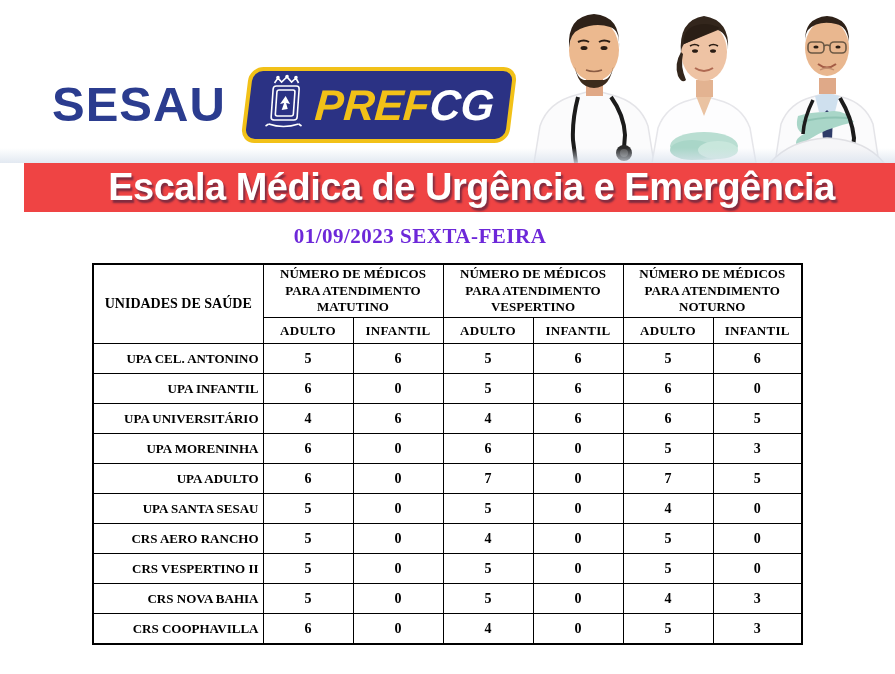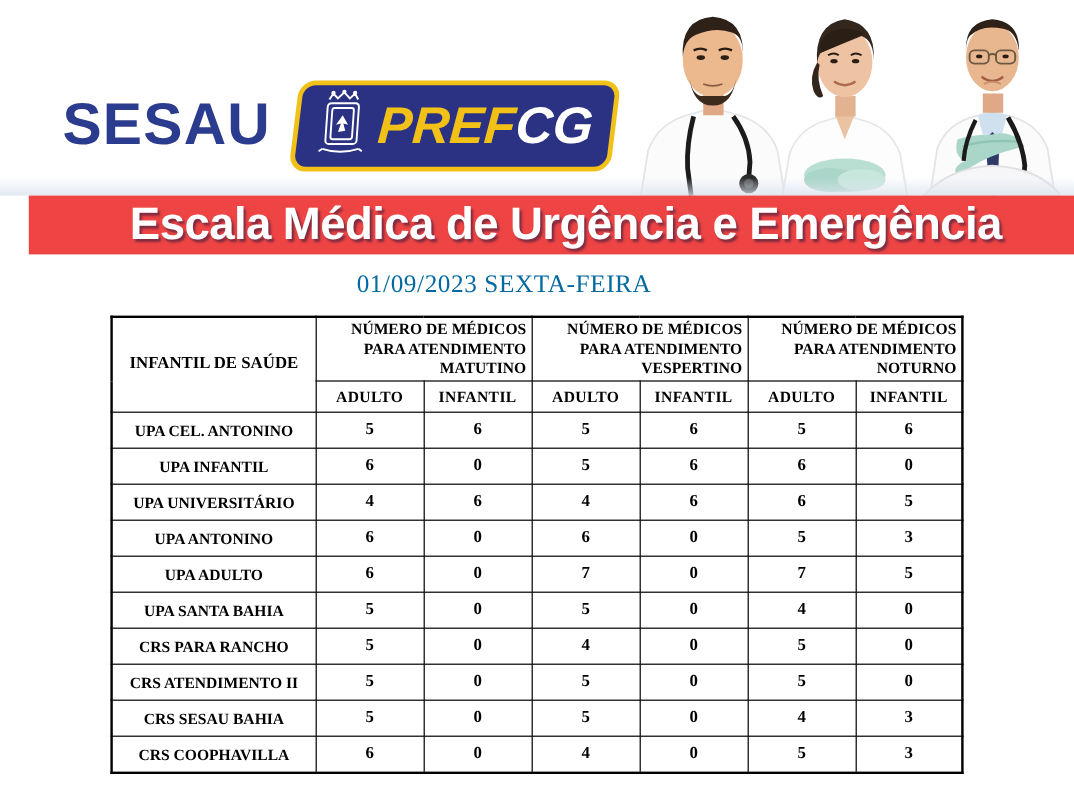--- a/index.html
+++ b/index.html
@@ -40,35 +40,35 @@
     background:#ef4444; display:flex; align-items:center; justify-content:center;margin-left:24px;
   }
   .banner-title {
     color:#ffffff; font-size:38px; font-weight:bold; letter-spacing:-0.5px;
     text-shadow:2px 3px 2px rgba(15,20,60,0.5); white-space:nowrap;
   }
 
   
   .date-line {
     position:absolute; left:0; top:224px; width:840px; text-align:center;
-    font-family:"Liberation Serif", serif; font-weight:normal; font-size:21px;
-    letter-spacing:0.5px; color:#0369a1;
+    font-family:"Liberation Serif", serif; font-weight:bold; font-size:21px;
+    letter-spacing:0.5px; color:#6d28d9;
   }
 
   
   .tbl-wrap { position:absolute; left:92px; top:263px; }
   table.tbl { border-collapse:collapse; table-layout:fixed; width:709px; border:2px solid #000; }
   .tbl th, .tbl td {
     border:1px solid #000; padding:0 4px; text-align:center; vertical-align:middle;
     font-family:"Liberation Serif", serif; font-weight:bold; color:#000;
   }
-  .tbl .group-h { font-size:13px; line-height:1.3; height:52px;text-align:right; }
+  .tbl .group-h { font-size:13px; line-height:1.3; height:52px; }
   .tbl .sub-h   { font-size:13px; height:25px; letter-spacing:0.3px; }
   .tbl .unit-h  { font-size:14px; }
-  .tbl tbody th { font-size:13px; height:29px; }
+  .tbl tbody th { font-size:13px; height:29px;text-align:right; }
   .tbl tbody td { font-size:14px; height:29px; }
 </style>
 </head>
 <body>
 
 <div class="page">
 
   <div class="logo-row">
     <div class="sesau">SESAU</div>
 
@@ -176,21 +176,21 @@
         <col style="width:170px">
           <col style="width:90px">
           <col style="width:90px">
         <col style="width:90px">
           <col style="width:90px">
           <col style="width:90px">
           <col style="width:89px">
       </colgroup>
       <thead>
         <tr>
-          <th class="unit-h" rowspan="2">INFANTIL DE SAÚDE</th>
+          <th class="unit-h" rowspan="2">UNIDADES DE SAÚDE</th>
           <th class="group-h" colspan="2">NÚMERO DE MÉDICOS PARA ATENDIMENTO MATUTINO</th>
           <th class="group-h" colspan="2">NÚMERO DE MÉDICOS PARA ATENDIMENTO VESPERTINO</th>
           <th class="group-h" colspan="2">NÚMERO DE MÉDICOS PARA ATENDIMENTO NOTURNO</th>
         </tr>
         <tr>
           <th class="sub-h">ADULTO</th>
           <th class="sub-h">INFANTIL</th>
           <th class="sub-h">ADULTO</th>
           <th class="sub-h">INFANTIL</th>
           <th class="sub-h">ADULTO</th>
@@ -219,66 +219,66 @@
         <tr>
           <th>UPA UNIVERSITÁRIO</th>
           <td>4</td>
           <td>6</td>
           <td>4</td>
           <td>6</td>
           <td>6</td>
           <td>5</td>
         </tr>
         <tr>
-          <th>UPA ANTONINO</th>
+          <th>UPA MORENINHA</th>
           <td>6</td>
           <td>0</td>
           <td>6</td>
           <td>0</td>
           <td>5</td>
           <td>3</td>
         </tr>
         <tr>
           <th>UPA ADULTO</th>
           <td>6</td>
           <td>0</td>
           <td>7</td>
           <td>0</td>
           <td>7</td>
           <td>5</td>
         </tr>
         <tr>
-          <th>UPA SANTA BAHIA</th>
-          <td>5</td>
-          <td>0</td>
-          <td>5</td>
-          <td>0</td>
-          <td>4</td>
-          <td>0</td>
-        </tr>
-        <tr>
-          <th>CRS PARA RANCHO</th>
-          <td>5</td>
-          <td>0</td>
-          <td>4</td>
-          <td>0</td>
-          <td>5</td>
-          <td>0</td>
-        </tr>
-        <tr>
-          <th>CRS ATENDIMENTO II</th>
-          <td>5</td>
-          <td>0</td>
-          <td>5</td>
-          <td>0</td>
-          <td>5</td>
-          <td>0</td>
-        </tr>
-        <tr>
-          <th>CRS SESAU BAHIA</th>
+          <th>UPA SANTA SESAU</th>
+          <td>5</td>
+          <td>0</td>
+          <td>5</td>
+          <td>0</td>
+          <td>4</td>
+          <td>0</td>
+        </tr>
+        <tr>
+          <th>CRS AERO RANCHO</th>
+          <td>5</td>
+          <td>0</td>
+          <td>4</td>
+          <td>0</td>
+          <td>5</td>
+          <td>0</td>
+        </tr>
+        <tr>
+          <th>CRS VESPERTINO II</th>
+          <td>5</td>
+          <td>0</td>
+          <td>5</td>
+          <td>0</td>
+          <td>5</td>
+          <td>0</td>
+        </tr>
+        <tr>
+          <th>CRS NOVA BAHIA</th>
           <td>5</td>
           <td>0</td>
           <td>5</td>
           <td>0</td>
           <td>4</td>
           <td>3</td>
         </tr>
         <tr>
           <th>CRS COOPHAVILLA</th>
           <td>6</td>

